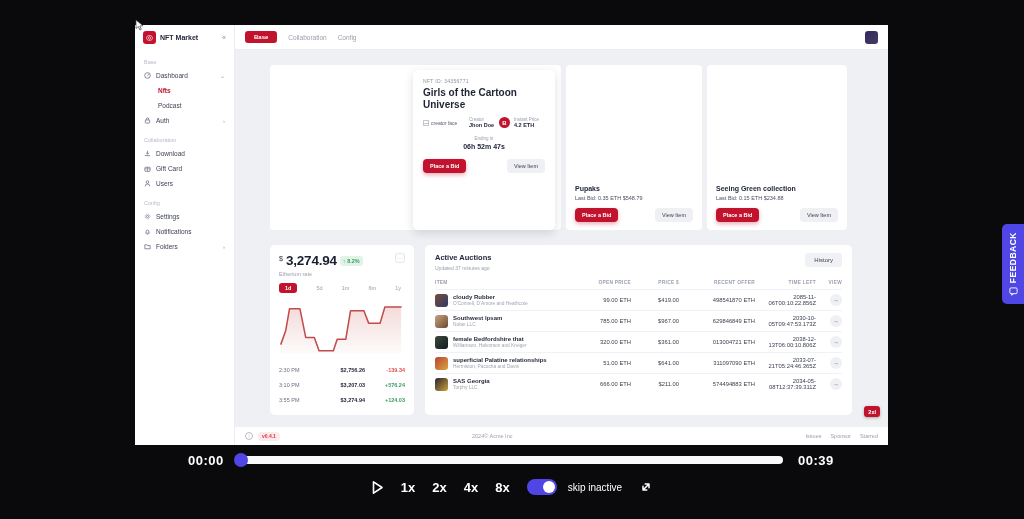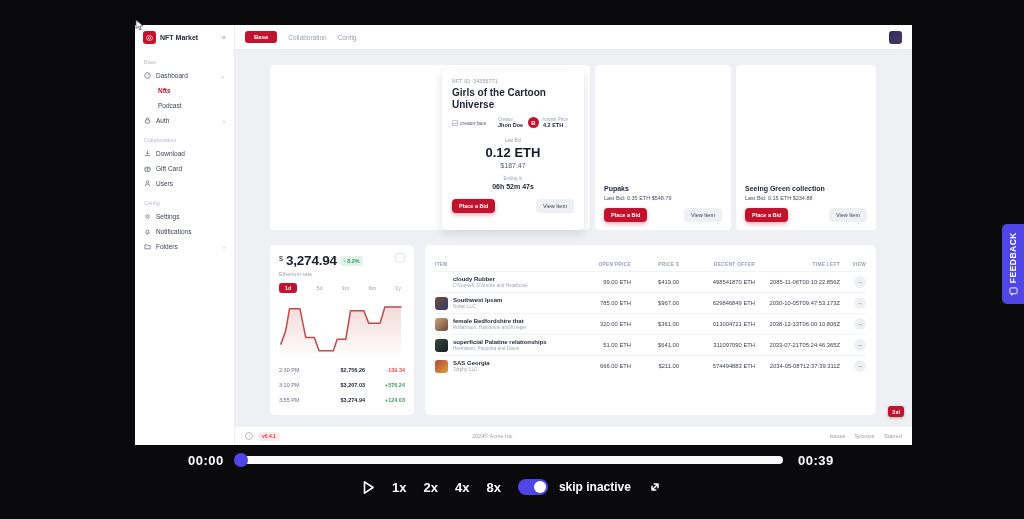--- a/index.html
+++ b/index.html
@@ -34,21 +34,21 @@
   .page-head { display:flex; align-items:flex-start; }
   .page-title { font-size:8px; font-weight:bold; color:#23283b; }
   .crumbs { font-size:5.5px; color:#9aa0ae; margin-top:3px; }
   .crumbs b { color:#5a6072; font-weight:normal; }
   .head-btns { margin-left:auto; display:flex; gap:5px; }
   .btn-gray { background:#e4e7ee; color:#3f4254; font-size:6px; font-weight:bold; padding:4px 9px; border-radius:3px; border:none; cursor:pointer; }
   .btn-red { background:var(--accent-red); color:#fff; font-size:6px; font-weight:bold; padding:4px 9px; border-radius:3px; border:none; cursor:pointer; box-shadow:0 1px 2px rgba(194,19,46,.4); }
 
   .hero { display:flex; gap:5px; margin-top:8px; height:165px; }
   .panel { background:#fff; border-radius:4px; }
-  .p1 { width:320px; position:relative; }
+  .p1 { width:291px; position:relative; }
   .p2 { width:136px; display:flex; flex-direction:column; justify-content:flex-end; padding:8px 9px; }
   .p3 { width:140px; display:flex; flex-direction:column; justify-content:flex-end; padding:8px 9px; }
 
   .feat { position:absolute; right:6px; top:5px; width:142px; height:160px; background:#fff; border-radius:5px; box-shadow:0 3px 10px rgba(30,35,60,.14); padding:8px 10px; }
   .nft-id { font-size:5px; color:#8e93a3; letter-spacing:.3px; }
   .feat-title { font-size:10px; font-weight:bold; color:#1f2433; line-height:1.18; margin-top:3px; }
   .creator-row { display:flex; align-items:center; gap:4px; margin-top:6px; }
   .broken-img { display:flex; align-items:center; gap:2px; font-size:5px; color:#5a6072; width:42px; flex:none; }
   .mini-label { font-size:4.5px; color:#9aa0ae; }
   .mini-val { font-size:5.5px; font-weight:bold; color:#23283b; width:26px; line-height:1.3; }
@@ -120,21 +120,21 @@
 
   
   .t-start, .t-end { position:absolute; top:453px; color:#fff; font-size:13px; font-weight:bold; letter-spacing:.5px; }
   .t-start { left:188px; } .t-end { left:798px; }
   .track { position:absolute; left:235px; top:456px; width:548px; height:8px; background:#fafafa; border-radius:4px; cursor:pointer; }
   .handle { position:absolute; left:-1px; top:-3px; width:14px; height:14px; border-radius:50%; background:var(--indigo); cursor:grab; }
   .controls { position:absolute; left:0; top:479px; width:100%; display:flex; align-items:center; justify-content:center; gap:17px; }
   .speed { color:#fff; font-size:13px; font-weight:bold; cursor:pointer; }
   .toggle { width:30px; height:16px; border-radius:8px; background:var(--indigo); position:relative; cursor:pointer; }
   .knob { position:absolute; right:2px; top:2px; width:12px; height:12px; border-radius:50%; background:#fff; }
-  .tog-label { color:#fff; font-size:12px; font-weight:bold; margin-left:-6px; }
+  .tog-label { color:#fff; font-size:10px; font-weight:normal; margin-left:-6px; }
   .icon-btn { cursor:pointer; display:flex; align-items:center; }
 </style>
 </head>
 <body>
 
 <div class="stage">
 
   <div class="screen">
     <svg class="cursor" width="10" height="12" viewBox="0 0 10 12">
         <path d="M1,1 L1,9.5 L3.4,7.6 L4.9,11 L6.3,10.3 L4.8,7 L8,6.8 Z" fill="#fff" stroke="#444" stroke-width="0.7"></path>
@@ -238,25 +238,20 @@
                 </div>
                 <div>
                   <div class="mini-label">Creator</div>
                   <div class="mini-val">Jhon Doe</div>
                 </div>
                 <div class="coin">B</div>
                 <div>
                   <div class="mini-label">Instant Price</div>
                   <div class="mini-val">4.2 ETH</div>
                 </div>
-              </div>
-              <div class="center-blk">
-                <div class="mini-label">Last Bid</div>
-                <div class="big-bid">0.12 ETH</div>
-                <div class="usd">$187.47</div>
               </div>
               <div class="ending">
                 <div class="mini-label">Ending in</div>
                 <div class="ending-val">06h 52m 47s</div>
               </div>
               <div class="feat-btns">
                 <button class="btn-red-sm">Place a Bid</button>
                 <button class="btn-lite-sm">View Item</button>
               </div>
             </div>
@@ -320,20 +315,27 @@
               </div>
               <div class="rate-row">
                 <span class="rr-time">3:55 PM</span>
                 <span class="rr-val">$3,274.94</span>
                 <span class="rr-delta pos">+124.03</span>
               </div>
             </div>
           </div>
 
           <div class="table-card">
+            <div class="tc-head">
+              <div>
+                <div class="card-title" style="font-size:7.5px">Active Auctions</div>
+                <div class="tc-sub">Updated 37 minutes ago</div>
+              </div>
+              <button class="hist-btn">History</button>
+            </div>
 
             <div class="grid col-h">
               <div>ITEM</div>
               <div>OPEN PRICE</div>
               <div>PRICE $</div>
               <div>RECENT OFFER</div>
               <div>TIME LEFT</div>
               <div>VIEW</div>
             </div>
 

